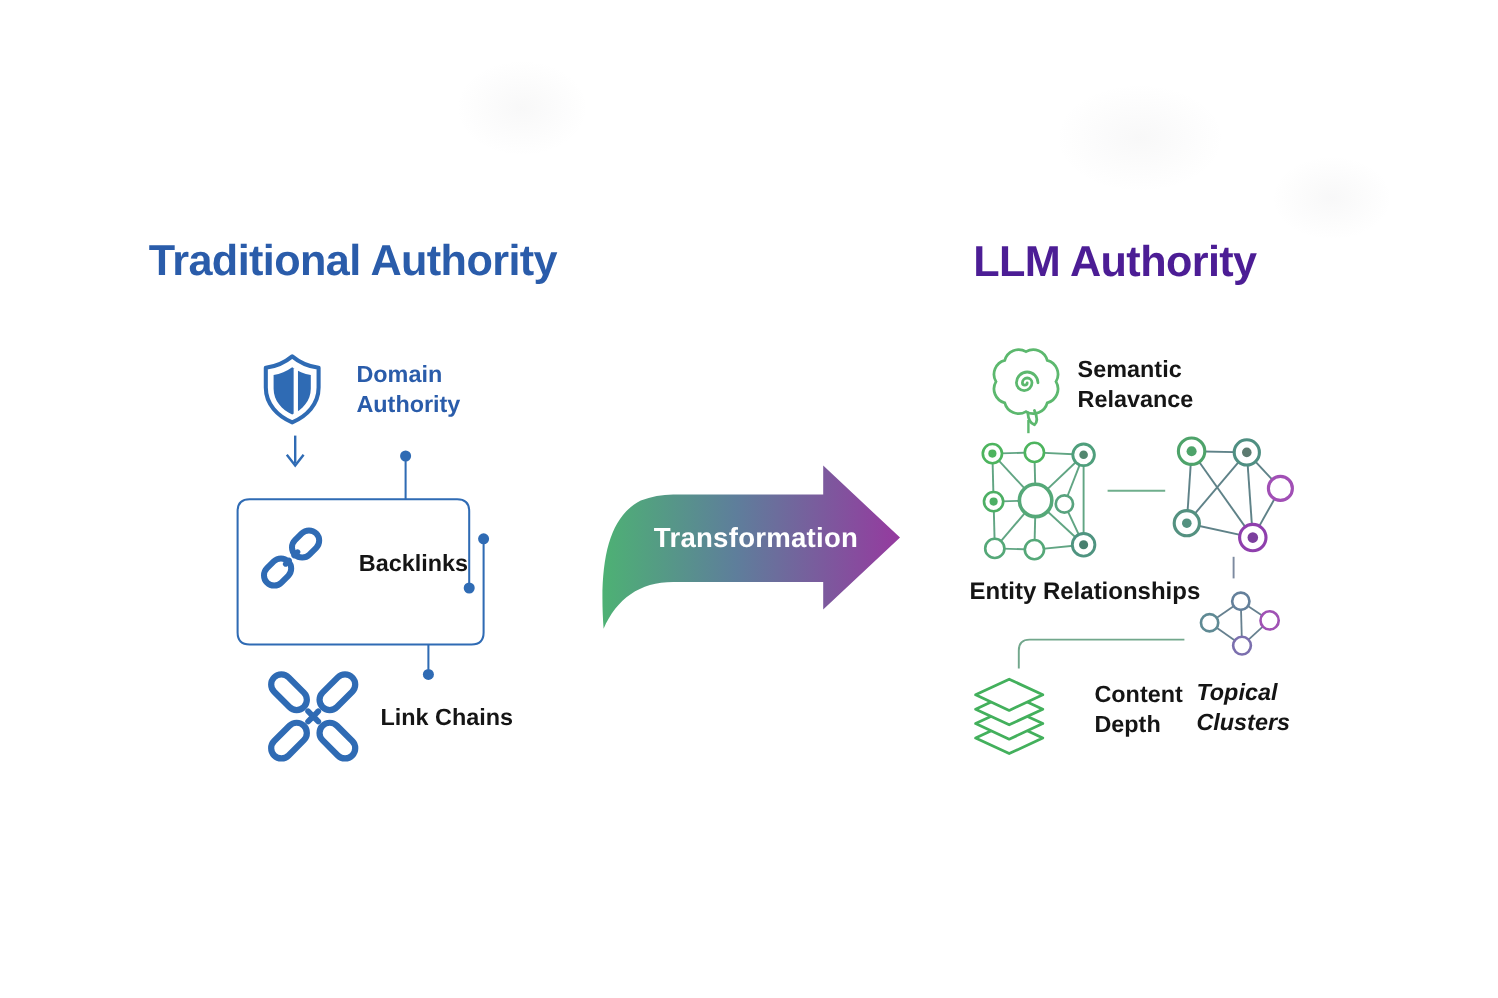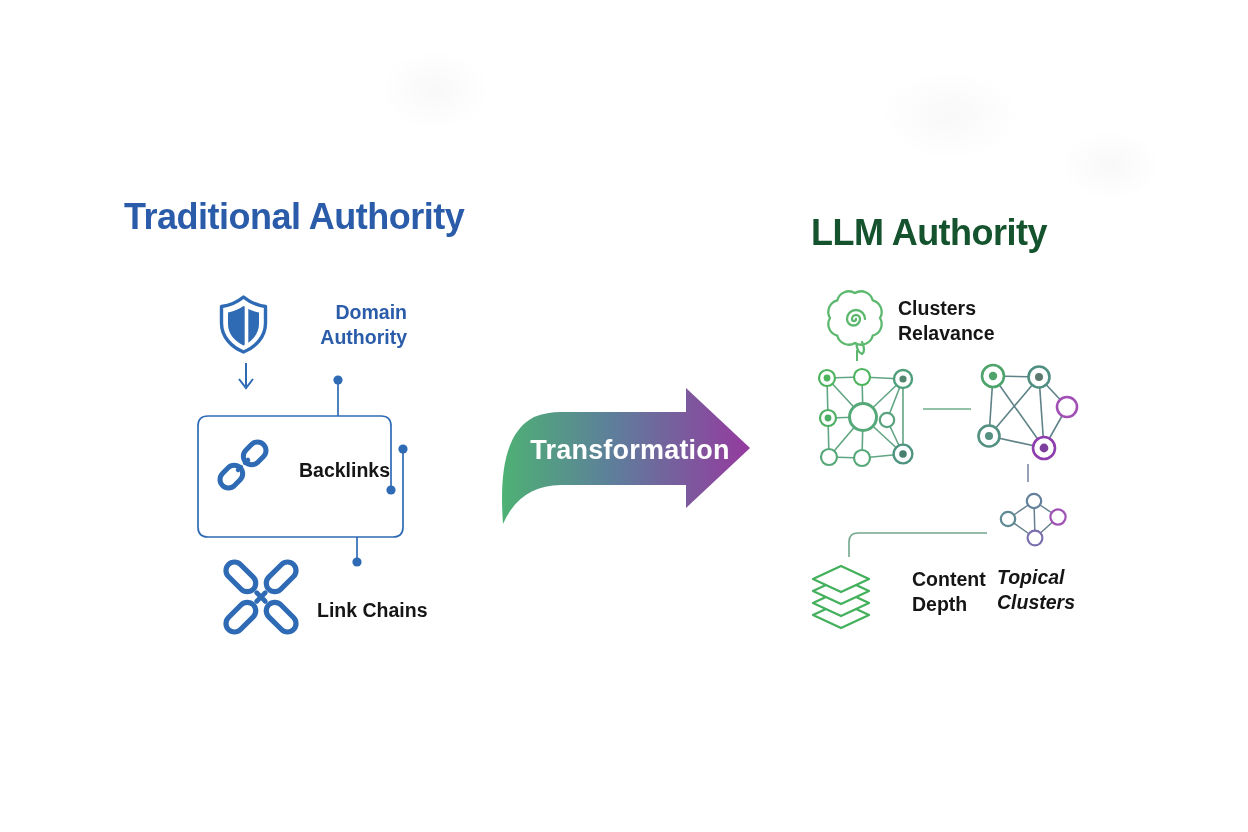--- a/index.html
+++ b/index.html
@@ -3,32 +3,32 @@
 <meta charset="utf-8">
 <style>
   html,body{margin:0;padding:0;background:#ffffff;}
   .canvas{
     position:relative;width:1224px;height:832px;overflow:hidden;background:#ffffff;
     font-family:"Liberation Sans", sans-serif;
   }
   .txt{position:absolute;font-weight:700;color:var(--text-black,#151515);}
   .title{font-size:36px;letter-spacing:-0.5px;white-space:nowrap;line-height:1.05;}
   .title-left{left:124px;top:198px;color:var(--traditional-blue,#2a5caa);}
-  .title-right{left:811px;top:214px;color:#14532d;}
+  .title-right{left:811px;top:199px;color:#4c1d95;}
   .lbl{font-size:19.5px;line-height:1.28;}
-  .lbl-domain{left:297px;top:300px;width:110px;color:var(--traditional-blue,#2a5caa);text-align:right;}
+  .lbl-domain{left:297px;top:300px;width:110px;color:var(--traditional-blue,#2a5caa);}
   .lbl-backlinks{left:299px;top:458px;white-space:nowrap;text-align:center;}
-  .lbl-linkchains{left:317px;top:586px;white-space:nowrap;margin-top:12px;}
+  .lbl-linkchains{left:317px;top:586px;white-space:nowrap;}
   .lbl-semantic{left:898px;top:296px;width:108px;}
   .lbl-entity{left:808px;top:481px;white-space:nowrap;font-size:20px;}
   .lbl-content{left:912px;top:567px;width:92px;}
   .lbl-topical{left:997px;top:565px;width:100px;font-style:italic;}
   .lbl-arrow{
     left:519px;top:435px;width:222px;text-align:center;
-    font-size:27px;color:#ffffff;letter-spacing:0.2px;
+    font-size:23px;color:#ffffff;letter-spacing:0.2px;
   }
   svg.art{position:absolute;left:0;top:0;}
   
   .st-blue{stroke:var(--icon-blue,#2f6bb4);}
   .fl-blue{fill:var(--icon-blue,#2f6bb4);}
   .st-brain{stroke:var(--brain-green,#5cb86e);}
   .smudge{position:absolute;border-radius:50%;
     background:radial-gradient(closest-side,rgba(120,120,125,0.05),rgba(120,120,125,0));}
 </style>
 </head>
@@ -189,16 +189,17 @@
 
   <div class="txt title title-left">Traditional Authority</div>
   <div class="txt title title-right">LLM Authority</div>
 
   <div class="txt lbl lbl-domain">Domain Authority</div>
   <div class="txt lbl lbl-backlinks">Backlinks</div>
   <div class="txt lbl lbl-linkchains">Link Chains</div>
 
   <div class="txt lbl-arrow">Transformation</div>
 
-  <div class="txt lbl lbl-semantic">Clusters Relavance</div>
+  <div class="txt lbl lbl-semantic">Semantic Relavance</div>
+  <div class="txt lbl lbl-entity">Entity Relationships</div>
   <div class="txt lbl lbl-content">Content Depth</div>
   <div class="txt lbl lbl-topical">Topical Clusters</div>
 </div>
 
 </body></html>

